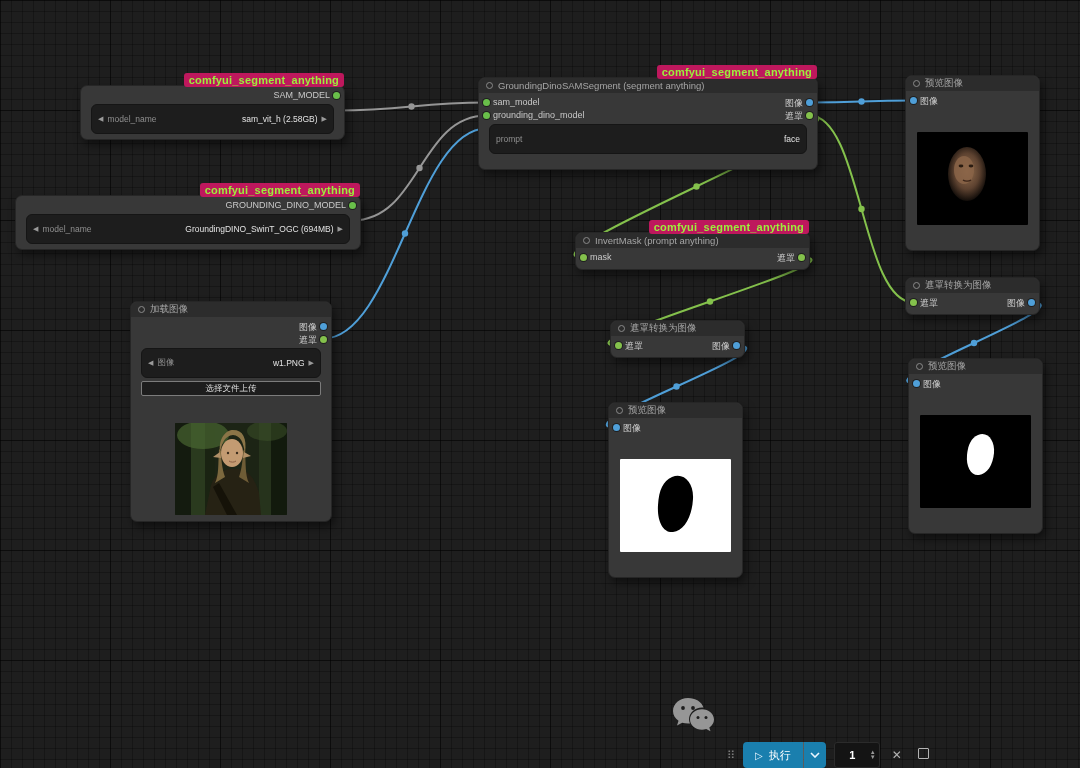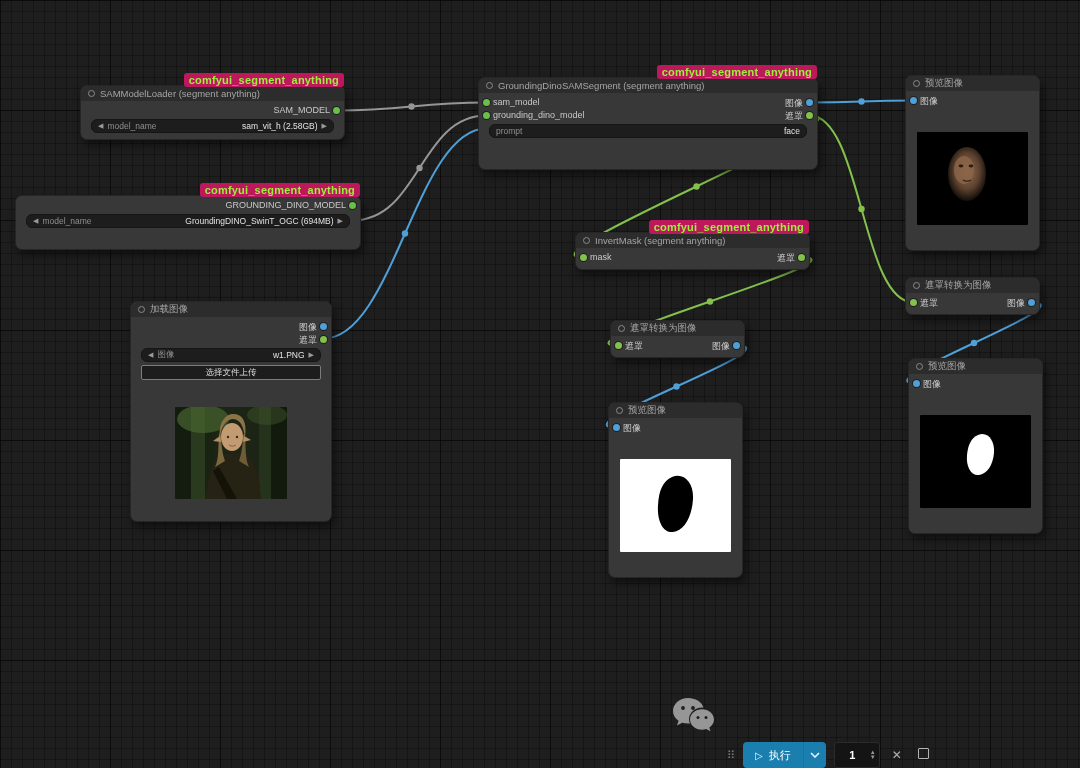--- a/index.html
+++ b/index.html
@@ -32,21 +32,21 @@
   .node-body{padding-top:3px;}
   .row{position:relative;height:13px;}
   .in-label{position:absolute;left:14px;top:1px;font-size:9px;color:#c9c9c9;white-space:nowrap;}
   .out-label{position:absolute;right:14px;top:1px;font-size:9px;color:#c9c9c9;white-space:nowrap;}
   .dot{position:absolute;top:3px;width:7px;height:7px;border-radius:50%;background:#888;box-shadow:0 0 0 1px rgba(0,0,0,.45);}
   .dot.in{left:4px;}
   .dot.out{right:4px;}
   .widget{
     display:flex;align-items:center;gap:4px;height:12px;margin:2px 10px;
     background:#1d1d1d;border:1px solid #151515;border-radius:6px;
-    padding:0 6px;font-size:8.5px;color:#8f8f8f;white-space:nowrap;
+    padding:8px 6px;font-size:8.5px;color:#8f8f8f;white-space:nowrap;
   }
   .widget .arrow{color:#9a9a9a;font-size:7px;line-height:12px;}
   .widget .wvalue{margin-left:auto;color:#e2e2e2;}
   .upload-btn{
     height:13px;margin:3px 10px;background:#1d1d1d;border:1px solid #7c7c7c;border-radius:2px;
     display:flex;align-items:center;justify-content:center;font-size:8.5px;color:#dedede;text-align:center;
   }
   .preview-wrap{display:flex;align-items:center;justify-content:center;}
   .preview-wrap svg{display:block;border-radius:1px;}
   
@@ -89,24 +89,20 @@
       <path d="M801.5,257.5 C871.5,257.5 548.5,345.5 618.5,345.5" stroke="#84c14c" stroke-width="2" fill="none"></path>
       <circle cx="710" cy="301.5" r="3.2" fill="#84c14c"></circle>
       <path d="M736.5,345.5 C796.5,345.5 556.5,427.5 616.5,427.5" stroke="#4f9fd8" stroke-width="2" fill="none"></path>
       <circle cx="676.5" cy="386.5" r="3.2" fill="#4f9fd8"></circle>
       <path d="M1031.5,302.5 C1089,302.5 859,383.5 916.5,383.5" stroke="#4f9fd8" stroke-width="2" fill="none"></path>
       <circle cx="974" cy="343" r="3.2" fill="#4f9fd8"></circle>
     </svg>
 
   <div class="node" style="left:80px;top:85px;width:265px;height:55px">
     <div class="badge" style="color: rgb(155, 239, 61);">comfyui_segment_anything</div>
-    <div class="node-header">
-      <span class="nh-dot"></span>
-      <span class="nh-title">SAMModelLoader (segment anything)</span>
-    </div>
     <div class="node-body">
       <div class="row">
         <span class="out-label">SAM_MODEL</span>
         <span class="dot out" style="background: rgb(105, 191, 74);"></span>
       </div>
       <div class="widget">
         <span class="arrow">◀</span>
         <span>model_name</span>
         <span class="wvalue">sam_vit_h (2.58GB)</span>
         <span class="arrow">▶</span>
@@ -200,21 +196,21 @@
         <span>prompt</span>
         <span class="wvalue">face</span>
       </div>
     </div>
   </div>
 
   <div class="node" style="left:575px;top:232px;width:235px;height:38px">
     <div class="badge" style="color: rgb(155, 239, 61);">comfyui_segment_anything</div>
     <div class="node-header">
       <span class="nh-dot"></span>
-      <span class="nh-title">InvertMask (segment anything)</span>
+      <span class="nh-title">InvertMask (prompt anything)</span>
     </div>
     <div class="node-body">
       <div class="row">
         <span class="dot in" style="background: rgb(132, 193, 76);"></span>
         <span class="in-label">mask</span>
         <span class="out-label">遮罩</span>
         <span class="dot out" style="background: rgb(132, 193, 76);"></span>
       </div>
     </div>
   </div>

